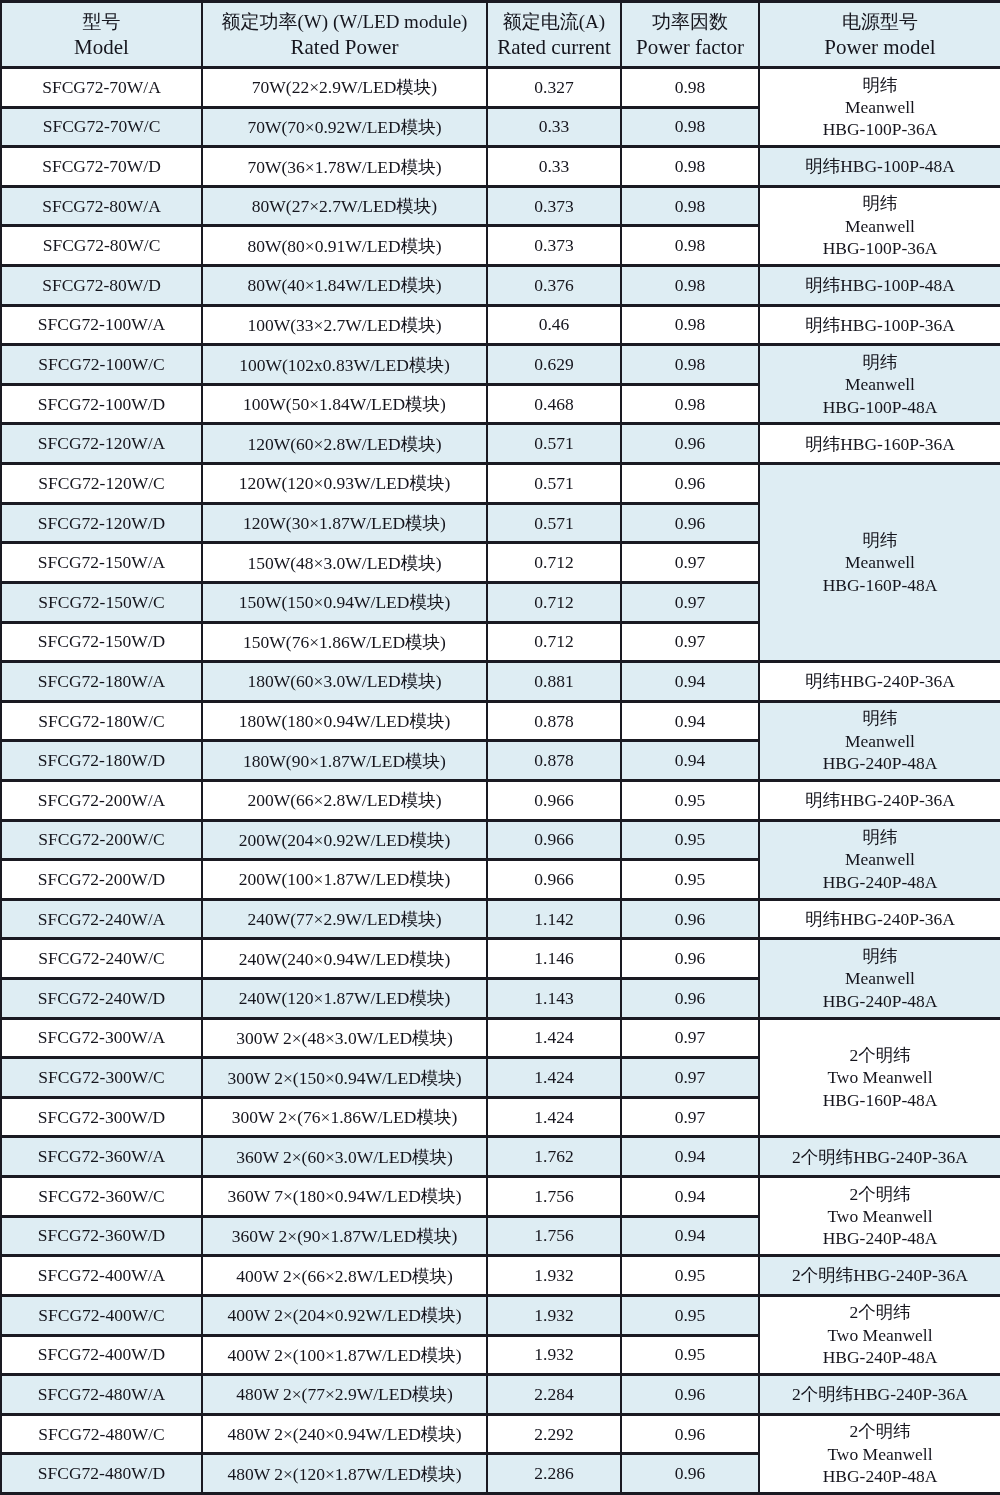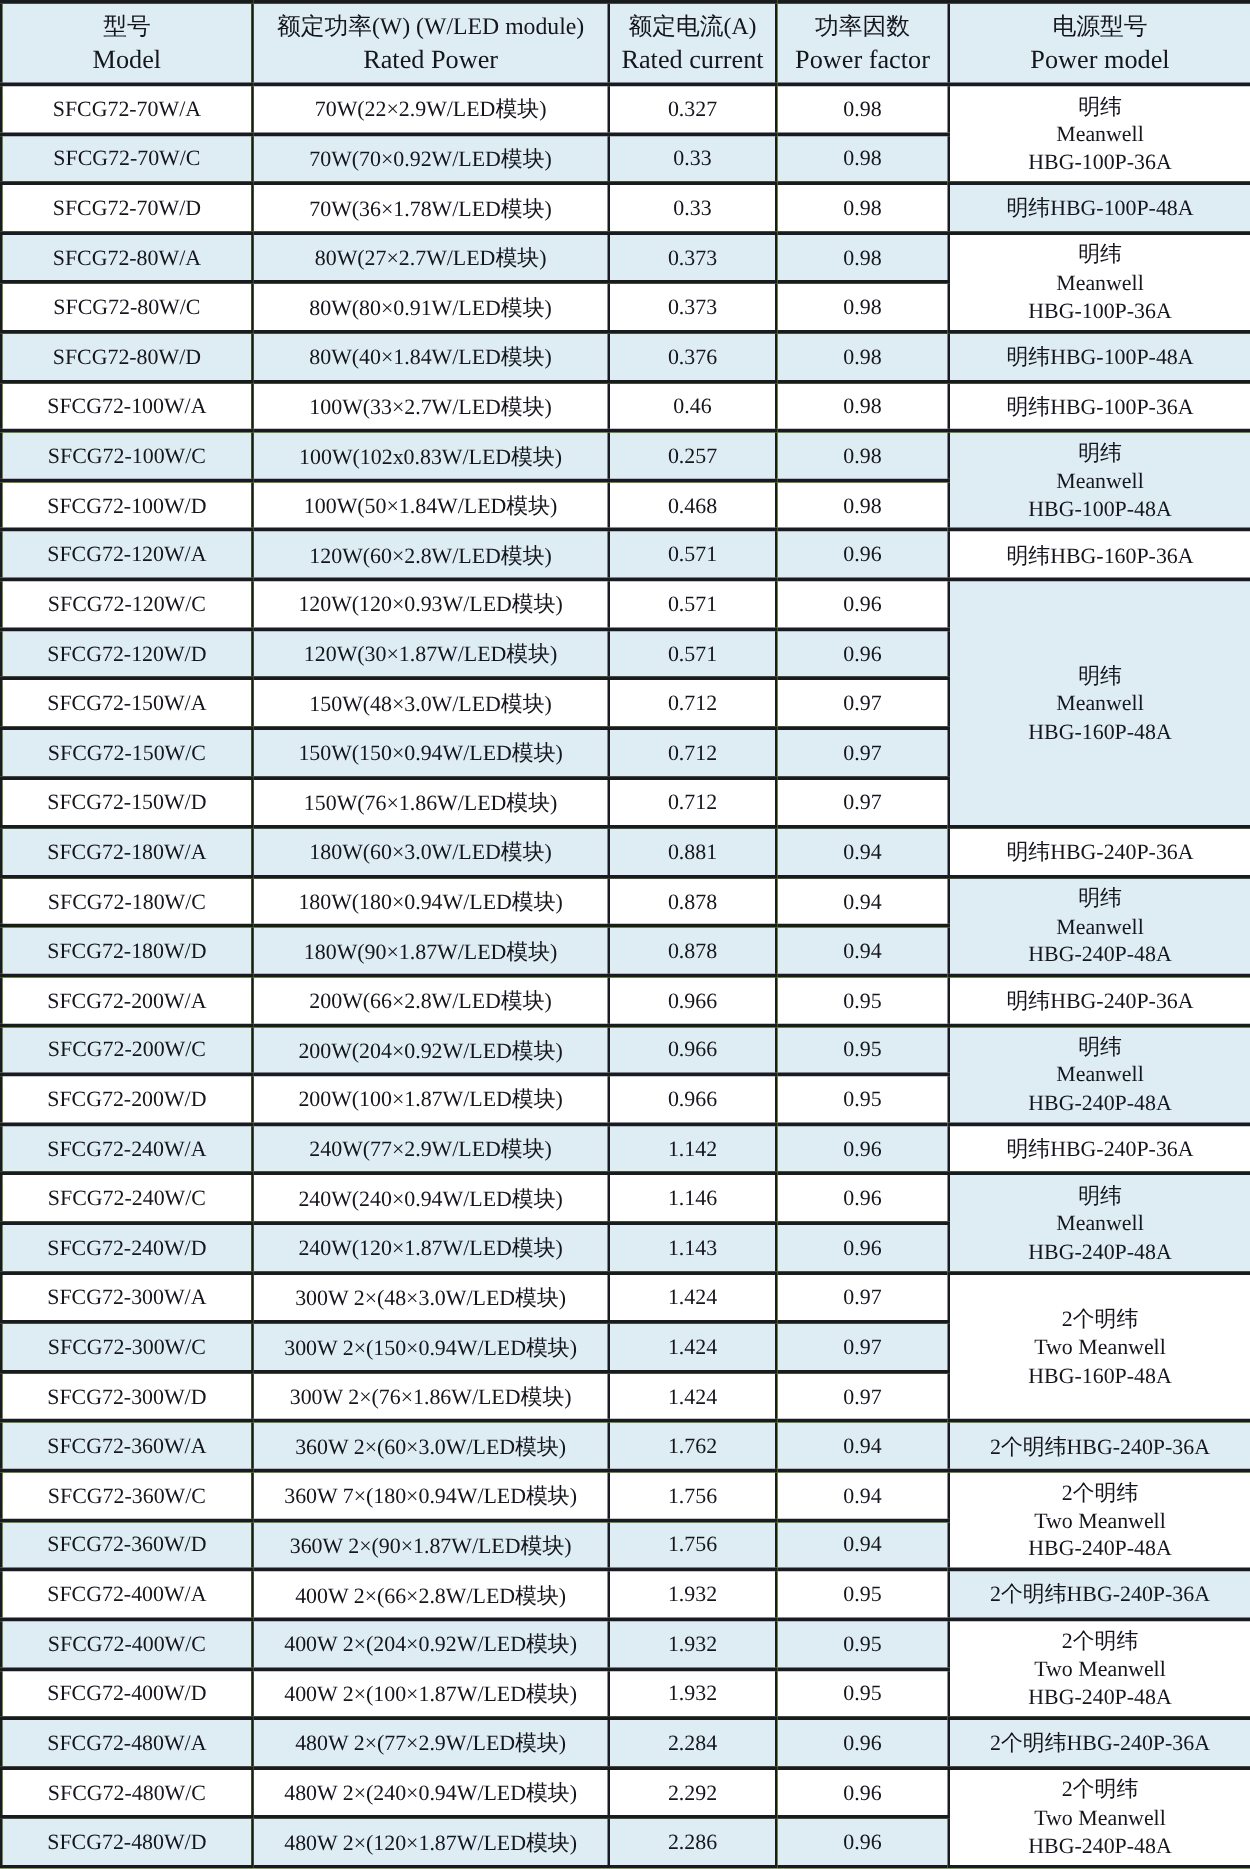--- a/index.html
+++ b/index.html
@@ -134,21 +134,21 @@
           <td class="striped">100W(33×2.7W/LED模块)</td>
           <td class="striped">0.46</td>
           <td class="striped">0.98</td>
           <td class="power-cell pc-white" rowspan="1">
             <div>明纬HBG-100P-36A</div>
           </td>
         </tr>
         <tr class="alt">
           <td class="striped">SFCG72-100W/C</td>
           <td class="striped">100W(102x0.83W/LED模块)</td>
-          <td class="striped">0.257</td>
+          <td class="striped">0.629</td>
           <td class="striped">0.98</td>
           <td class="power-cell pc-blue" rowspan="2">
             <div>明纬</div>
             <div>Meanwell</div>
             <div>HBG-100P-48A</div>
           </td>
         </tr>
         <tr>
           <td class="striped">SFCG72-100W/D</td>
           <td class="striped">100W(50×1.84W/LED模块)</td>

